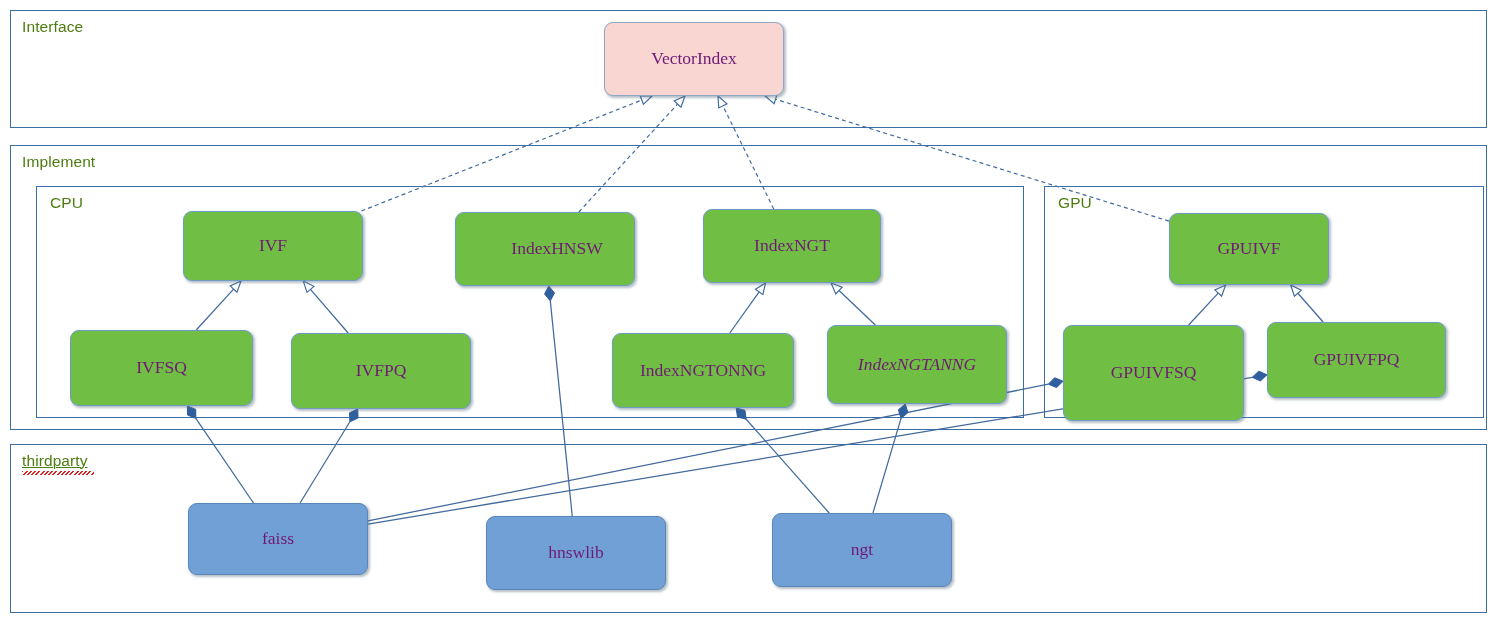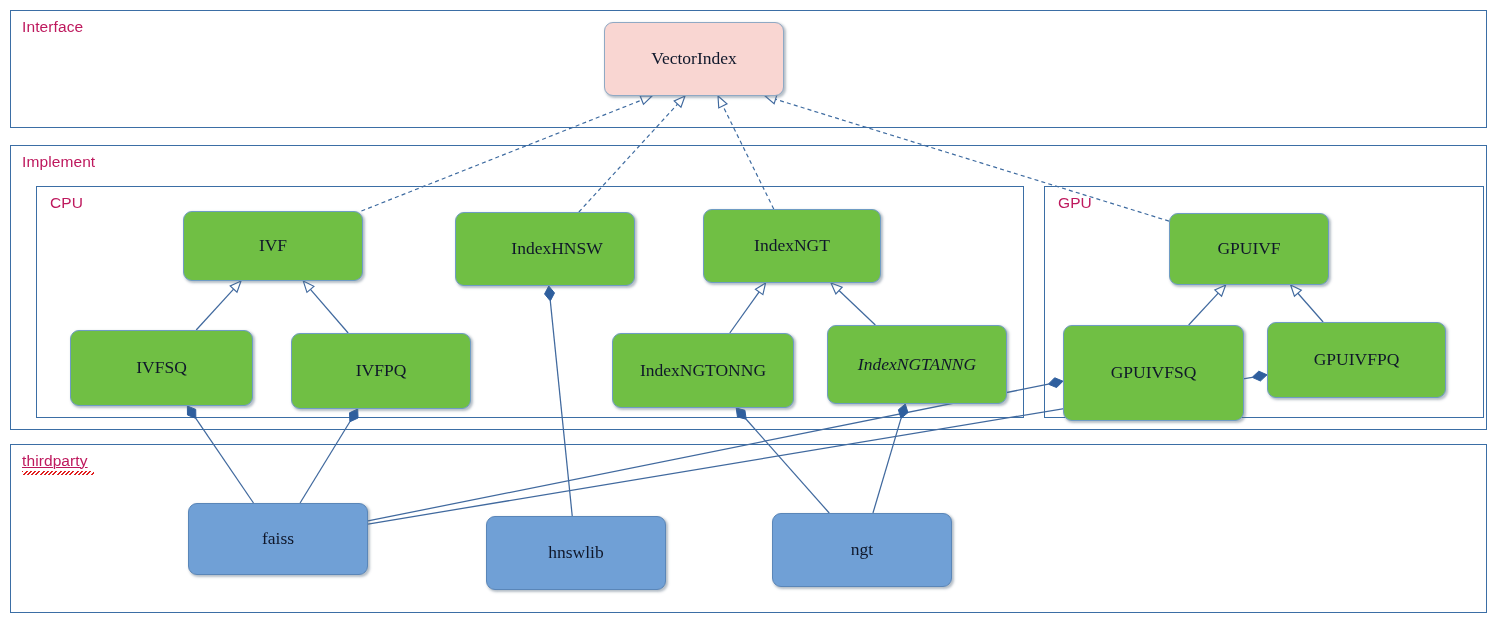--- a/index.html
+++ b/index.html
@@ -26,21 +26,21 @@
     background: transparent;
     box-sizing: border-box;
   }
   .frame.inner {
     border: 1.1px solid #3b6ea5;
   }
   .frame-label {
     position: absolute;
     font-family: "Liberation Sans", sans-serif;
     font-size: 15.5px;
-    color: #be185d;
+    color: #4d7c0f;
     white-space: nowrap;
     letter-spacing: 0.1px;
   }
   .frame-label.underlined {
     text-decoration: underline;
     text-decoration-thickness: 1px;
   }
   .spell {
     position: absolute;
     height: 4px;
@@ -49,21 +49,21 @@
   
   .node {
     position: absolute;
     box-sizing: border-box;
     border-radius: 9px;
     display: flex;
     align-items: center;
     justify-content: center;
     font-family: "Liberation Serif", serif;
     font-size: 17.5px;
-    color: #0f172a;
+    color: #701a75;
     text-align: center;
     line-height: 1.1;
     box-shadow: 1.5px 1.5px 2.5px rgba(90,110,130,0.45);
   }
   .node.iface {
     background: #f9d6d2;
     border: 1.2px solid #8fa9c4;
   }
   .node.impl {
     background: #70bf44;

